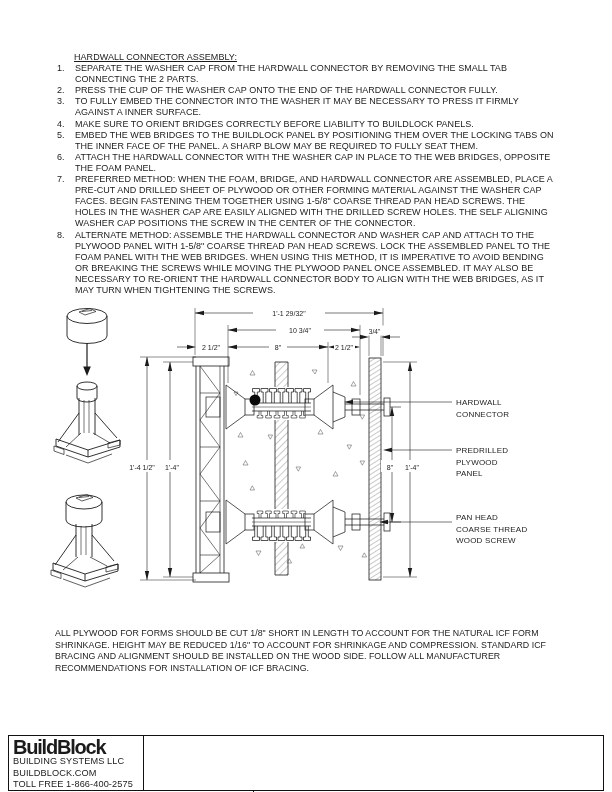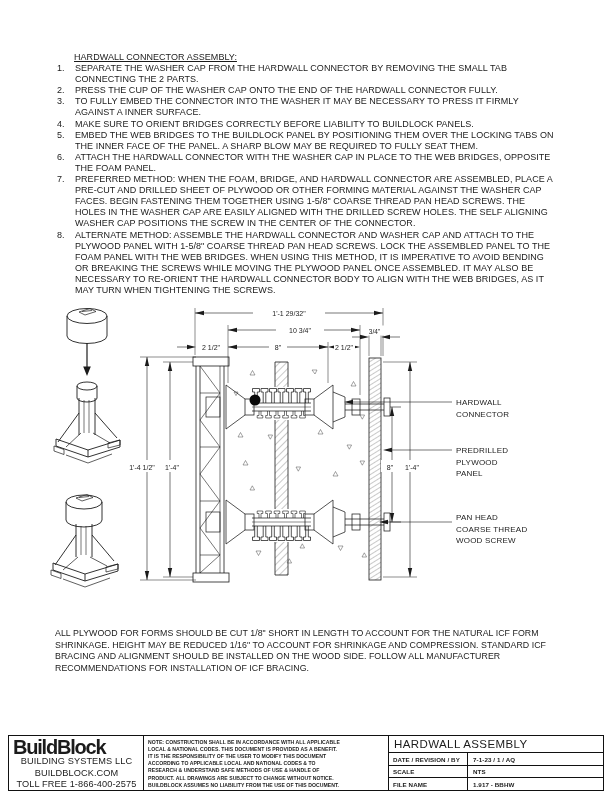--- a/index.html
+++ b/index.html
@@ -18,24 +18,24 @@
   .note{position:absolute;left:55px;top:628px;width:503px;
     font-size:8.8px;line-height:11.5px;letter-spacing:0.05px;}
   
   .drawing{position:absolute;left:0;top:295px;}
   .drawing text{font-family:"Liberation Sans",sans-serif;fill:#1b1b1b;}
   .dimtxt{font-size:7px;}
   .dimtxt-sm{font-size:6.5px;}
   .lbltxt{font-size:8px;letter-spacing:0.2px;}
   
   .title-block{position:absolute;left:8px;top:735px;width:594px;height:54px;
-    border:1px solid #111;display:flex;background:#fff;}
+    border:1px solid #111;display:flex;background:#fff;flex-direction:column;}
   .tb-left{width:127px;flex:none;border-right:1px solid #111;padding:2px 3px 0 4px;}
   .logo{font-size:20px;font-weight:bold;letter-spacing:-1.2px;line-height:18px;white-space:nowrap;}
-  .company-line{font-size:9.2px;line-height:11.5px;white-space:nowrap;letter-spacing:0.1px;text-align:center;}
+  .company-line{font-size:9.2px;line-height:11.5px;white-space:nowrap;letter-spacing:0.1px;}
   .tb-mid{width:236px;flex:none;border-right:1px solid #111;padding:2.5px 4px 0 4px;
     font-size:5.1px;font-weight:bold;line-height:7.2px;letter-spacing:0.05px;}
   .tb-right{flex:1;display:flex;flex-direction:column;}
   .tb-title{font-size:11.5px;letter-spacing:0.4px;padding:2px 0 0 5px;height:14px;border-bottom:1px solid #111;}
   .tb-row{flex:1;display:flex;border-bottom:1px solid #111;}
   .tb-row:last-child{border-bottom:none;}
   .tb-row .lbl{width:74px;flex:none;border-right:1px solid #111;
     font-size:6.2px;font-weight:bold;padding:2.5px 0 0 4px;letter-spacing:0.1px;}
   .tb-row .val{font-size:6.2px;font-weight:bold;padding:2.5px 0 0 5px;letter-spacing:0.1px;}
 </style>

